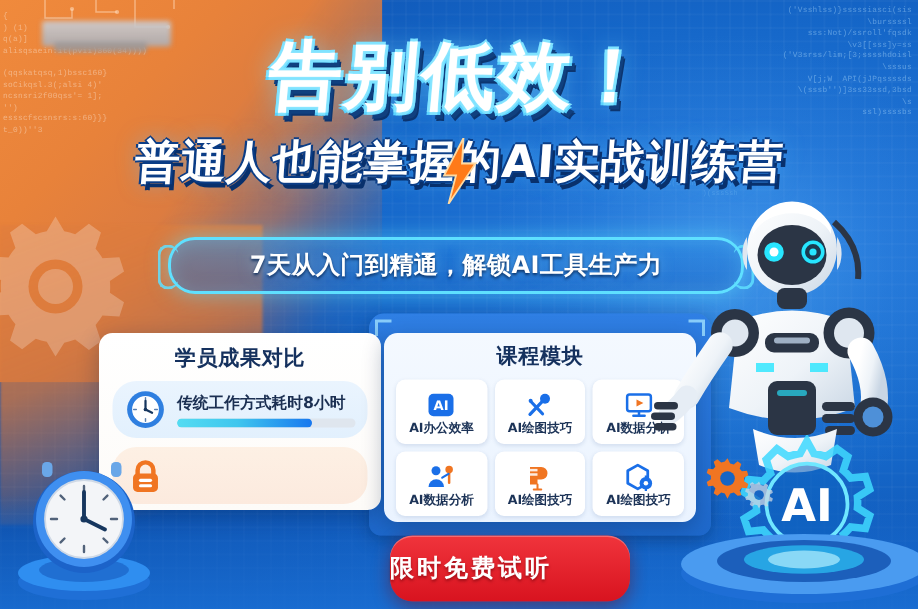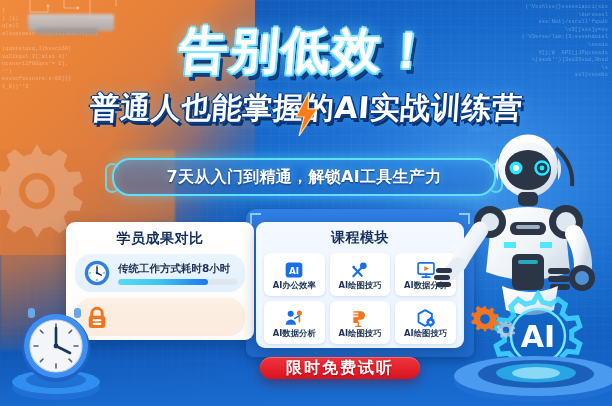--- a/index.html
+++ b/index.html
@@ -188,25 +188,25 @@
     box-shadow:0 1px 3px rgba(20,60,120,.13);
   }
   .mod-icon{width:20px;height:20px;display:block;}
   .mod-label{
     font-family:"DejaVu Sans","Liberation Sans",sans-serif;
     font-size:8.4px;font-weight:bold;color:#1c3357;white-space:nowrap;line-height:1;
   }
 
   
   .cta{
-    position:absolute;left:260px;top:357px;width:160px;height:22px;
+    position:absolute;left:260px;top:357px;width:160px;height:44px;
     background:linear-gradient(180deg,#f0343c 0%,#d8131f 100%);
     border-radius:15px;
     box-shadow:0 4px 12px rgba(120,6,14,.45),inset 0 1px 0 rgba(255,255,255,.28);
-    display:flex;align-items:center;justify-content:center;cursor:pointer;
+    display:flex;align-items:center;justify-content:flex-start;cursor:pointer;
   }
   .cta-txt{
     font-family:"DejaVu Sans","Liberation Sans",sans-serif;
     font-size:16px;font-weight:bold;color:#ffffff;letter-spacing:2px;
     text-shadow:0 1px 2px rgba(110,0,10,.6);white-space:nowrap;
   }
 
   
   .clock{position:absolute;left:4px;top:292px;width:104px;height:110px;}
 

